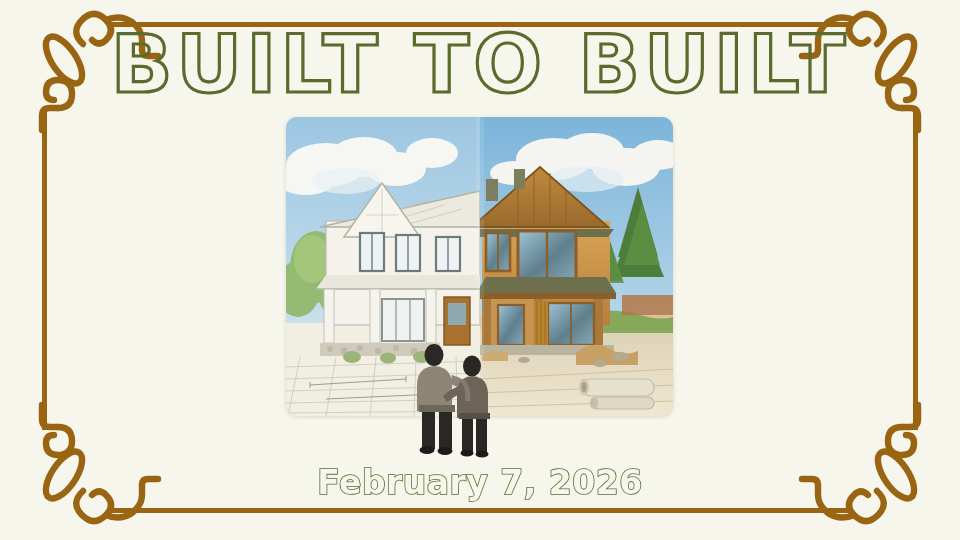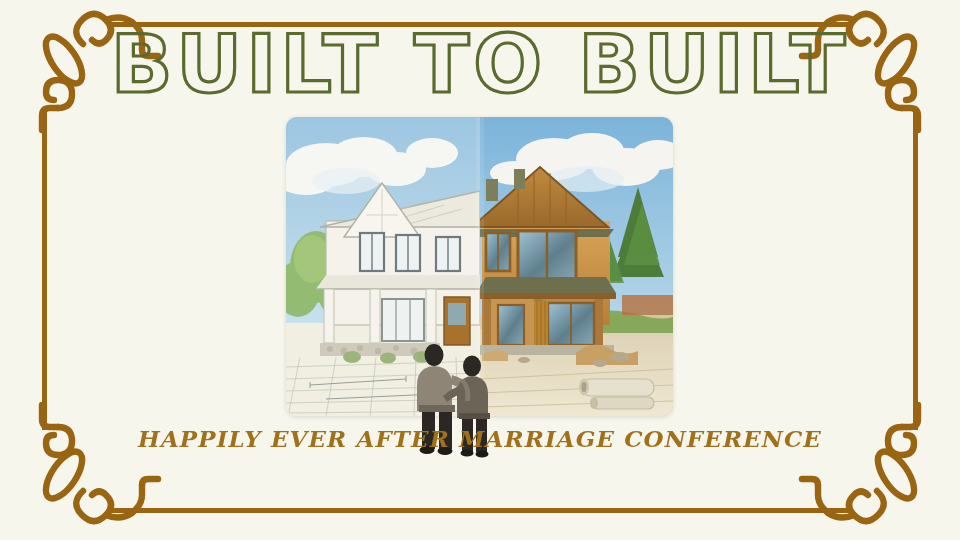--- a/index.html
+++ b/index.html
@@ -458,15 +458,15 @@
           <rect x="190" y="299" width="11" height="36" fill="#2a2724"></rect>
           <ellipse cx="181" cy="336" rx="6.5" ry="3.6" fill="#1d1b19"></ellipse>
           <ellipse cx="196" cy="337" rx="6.5" ry="3.6" fill="#1d1b19"></ellipse>
           <rect x="173" y="296" width="31" height="6" fill="#574f45"></rect>
           <path d="M178 262 q8 8 6 22 l-5 0 q2 -13 -5 -20 Z" fill="#8a8174" opacity="0.8"></path>
         </g>
       </g>
     </svg>
   </div>
 
-  <div class="subtitle">HAPPILY EVER AFTER MARRIAGE CONFERENCE</div>
+  <div class="date">February 7, 2026</div>
 
 </div>
 
 </body></html>

